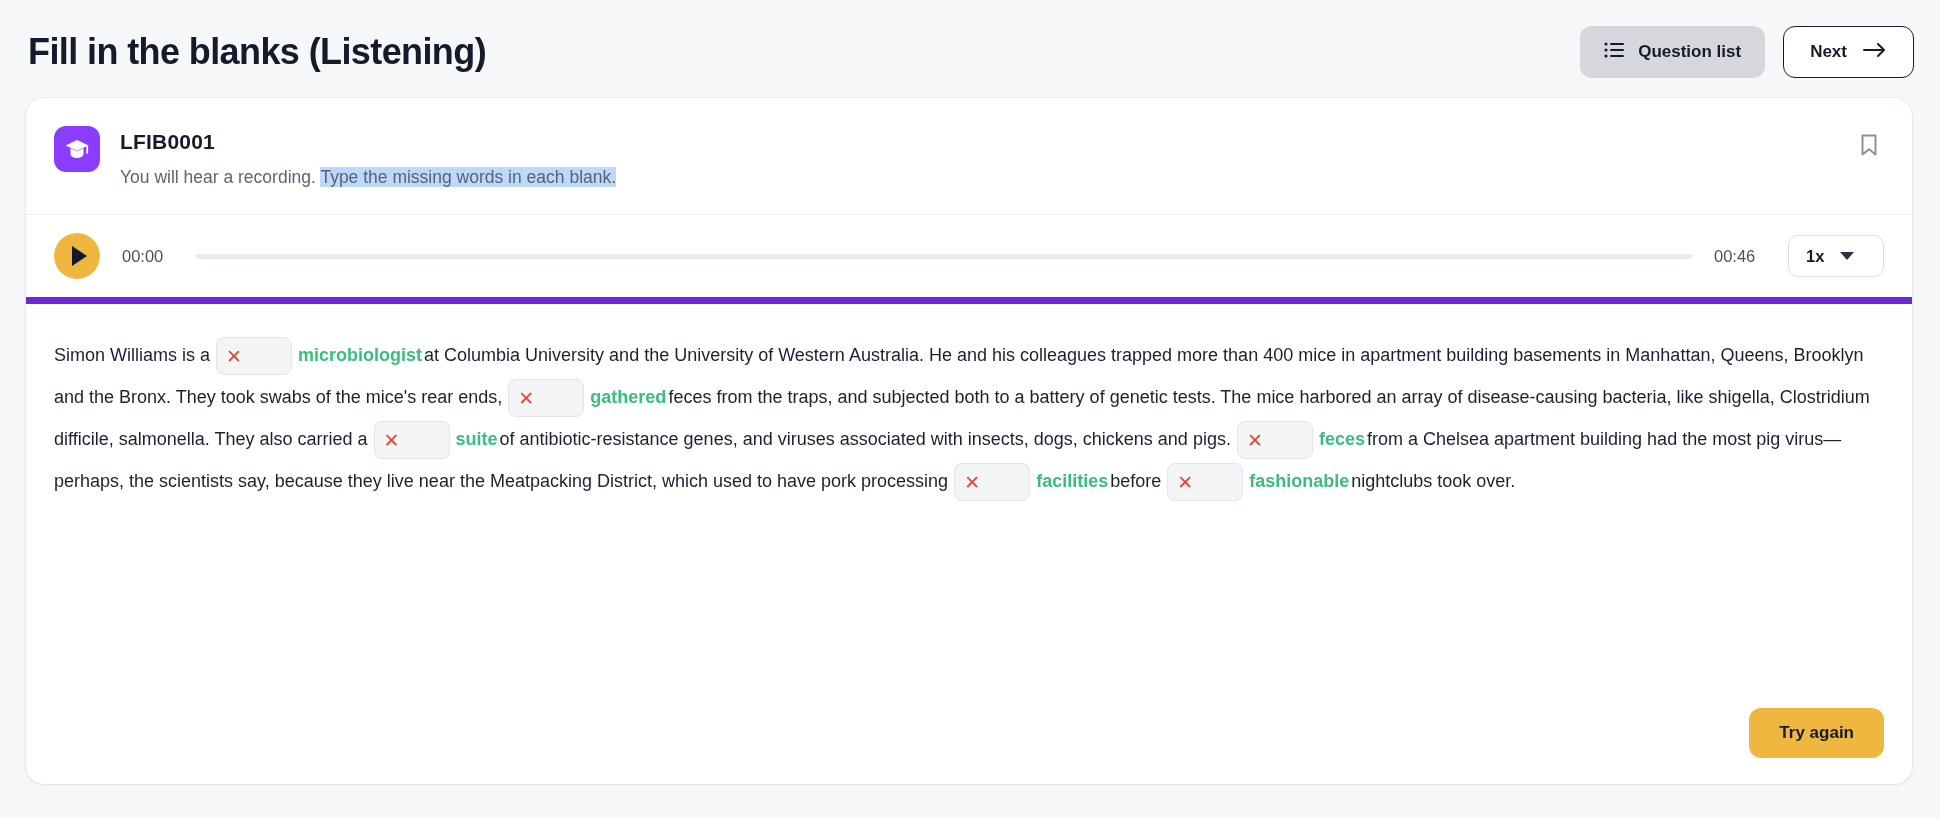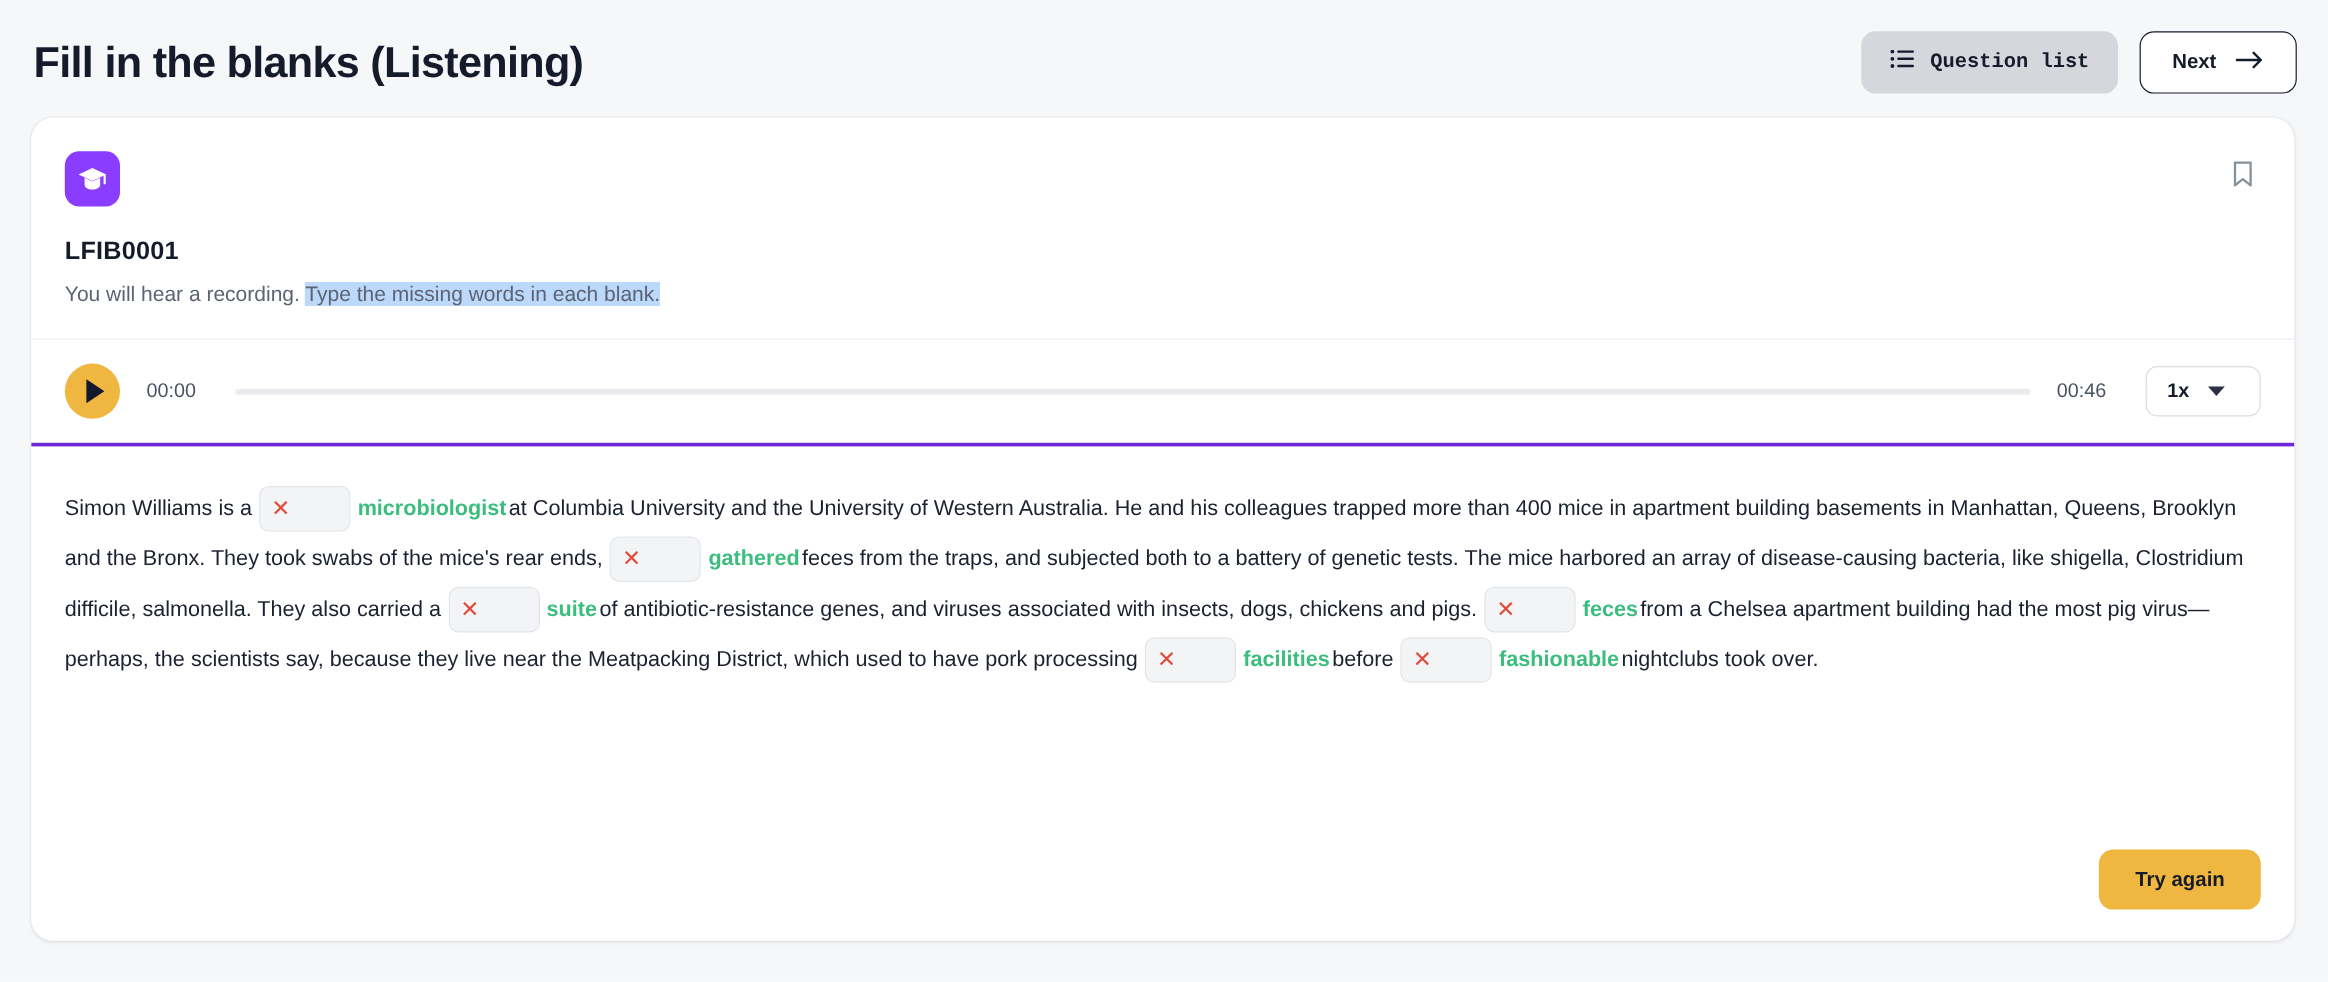--- a/index.html
+++ b/index.html
@@ -22,21 +22,21 @@
     font-size: 36px; font-weight: 700; letter-spacing: -0.6px;
     color: #161b2c; white-space: nowrap;
   }
   .topbar-actions { margin-left: auto; display: flex; align-items: center; gap: 18px; }
 
   .btn { border-radius: 12px; font-size: 17px; font-weight: 700;
          display: inline-flex; align-items: center; justify-content: center;
          cursor: pointer; white-space: nowrap; }
   .btn-qlist {
     background: #d5d7dc; color: #161b2c;
-    height: 52px; padding: 0 24px; gap: 14px; border: none; font-family: Liberation Mono, monospace;
+    height: 52px; padding: 0 24px; gap: 14px; border: none;
   }
   .btn-prev {
     background: #fbfcfd; color: #b7bcc6;
     height: 52px; padding: 0 30px; border: 1px solid #e7e9ee;
   }
   .btn-next {
     background: #ffffff; color: #161b2c;
     height: 52px; padding: 0 26px; gap: 16px; border: 1.6px solid #161b2c;
   }
   .icon-list { display: block; }
@@ -45,38 +45,38 @@
   
   .card {
     position: absolute; left: 26px; top: 98px;
     width: 1886px; height: 686px;
     background: #ffffff; border-radius: 18px;
     box-shadow: 0 1px 3px rgba(20,25,40,.07), 0 0 0 1px rgba(20,25,40,.035);
     overflow: hidden;
   }
 
   .card-head { padding: 26px 28px 24px 28px; position: relative; }
-  .head-row { display: flex; align-items: flex-start; gap: 20px; flex-direction: column; }
+  .head-row { display: flex; align-items: flex-start; gap: 20px; }
   .cap-badge {
     width: 46px; height: 46px; border-radius: 12px; flex: 0 0 46px;
     background: #8b3dff; display: flex; align-items: center; justify-content: center;
     margin-top: 2px;
   }
   .q-code { font-size: 21px; font-weight: 700; color: #161b2c; letter-spacing: .2px;
             line-height: 28px; margin-top: 4px; }
   .q-instr { font-size: 17.5px; color: #5c6372; line-height: 26px; margin-top: 8px; }
   .q-instr .sel { background: #bcd8fb; color: #5c6372; }
   .bookmark-btn {
     position: absolute; right: 30px; top: 34px;
     width: 26px; height: 26px; cursor: pointer;
   }
 
   
   .player {
-    border-top: 1px solid #eceef2; border-bottom: 3px solid #6d28d9;
+    border-top: 1px solid #eceef2; border-bottom: 7px solid #6d28d9;
     height: 90px; display: flex; align-items: center;
     padding: 0 28px; gap: 22px;
   }
   .play-btn {
     width: 46px; height: 46px; border-radius: 50%; flex: 0 0 46px;
     background: #f0b740; display: flex; align-items: center; justify-content: center;
     cursor: pointer;
   }
   .play-tri {
     width: 0; height: 0; margin-left: 4px;

